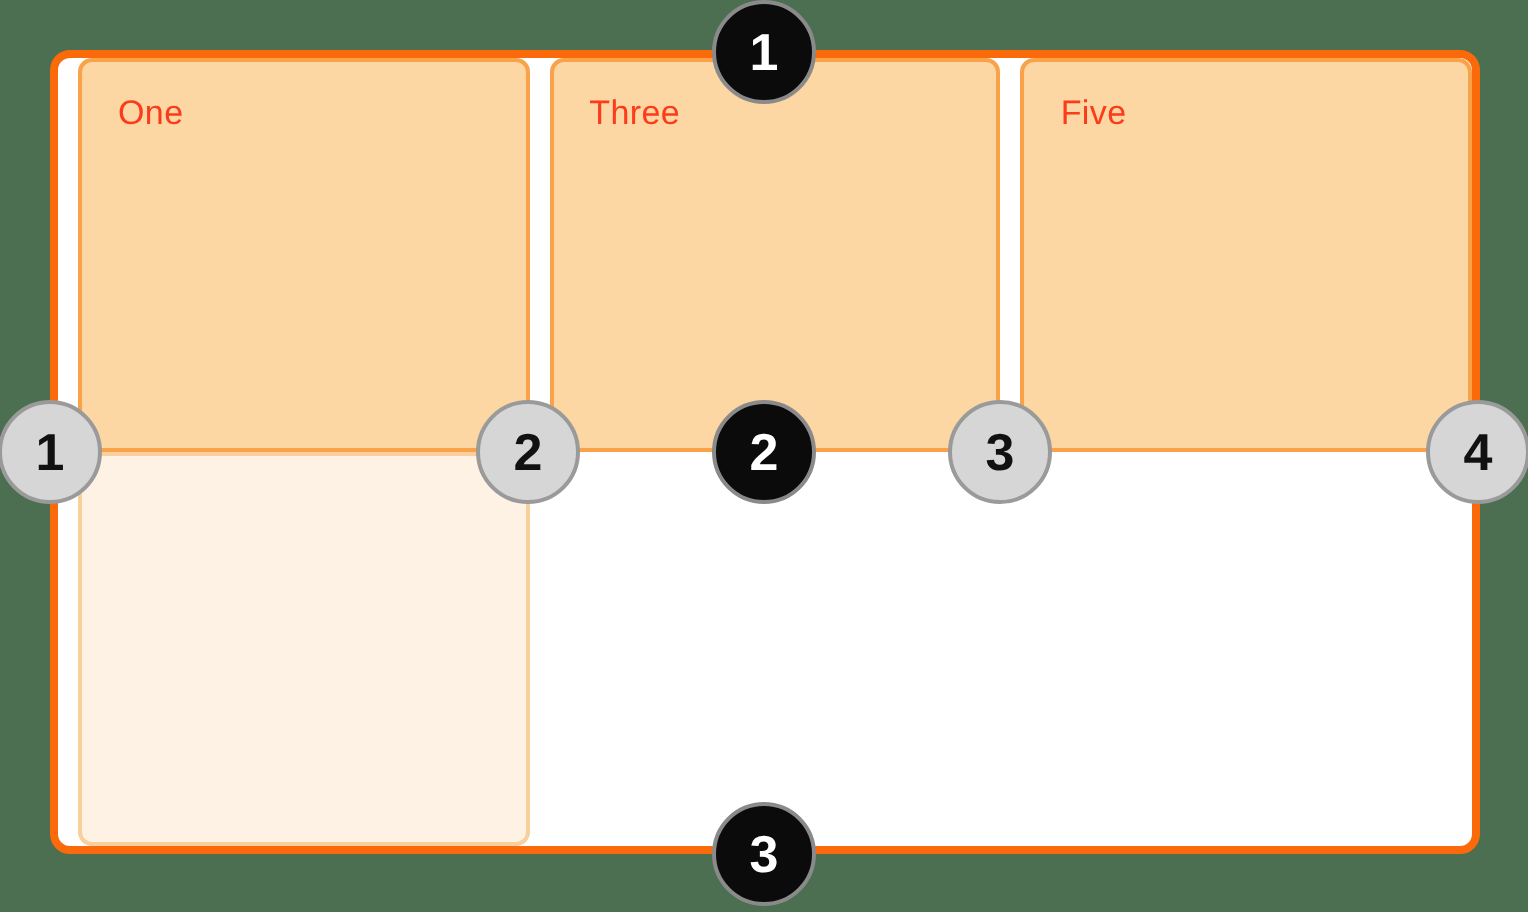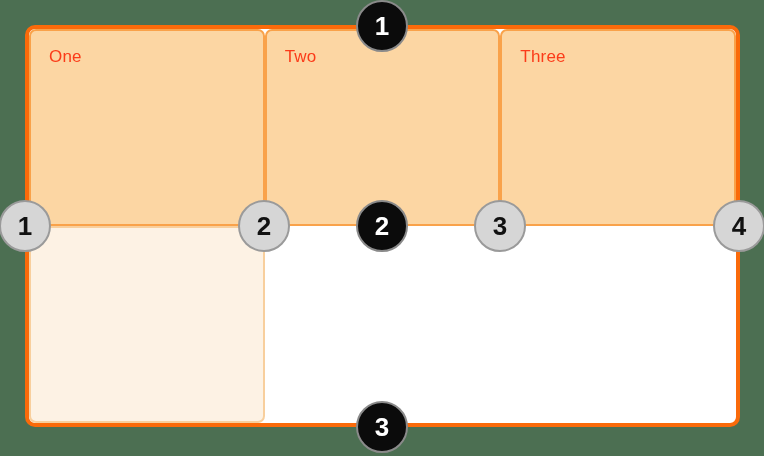--- a/index.html
+++ b/index.html
@@ -28,20 +28,21 @@
     display: grid;
     grid-template-columns: 1fr 1fr 1fr;
     grid-template-rows: 1fr 1fr;
   }
   .cell {
     box-sizing: border-box;
     background: #fcd6a3;
     border: 2px solid #f9a24a;
     border-radius: 7px;
     padding: 16px 18px;
+    margin-left: 10px;
   }
   .cell.empty {
     background: #fdf2e4;
     border: 2px solid #f8cf9d;
   }
   .cell-label {
     color: #fb3b19;
     font-size: 17px;
     font-weight: 500;
     letter-spacing: 0.2px;
@@ -82,24 +83,24 @@
 </head>
 <body>
 
 <div class="stage">
 
   <div class="frame">
     <div class="cell">
       <span class="cell-label">One</span>
     </div>
     <div class="cell">
-      <span class="cell-label">Two</span>
+      <span class="cell-label">Three</span>
     </div>
     <div class="cell">
-      <span class="cell-label">Three</span>
+      <span class="cell-label">Five</span>
     </div>
     <div class="cell empty">
       <span class="cell-label"></span>
     </div>
   </div>
 
   <div class="marker row m-row-1">
     <span>1</span>
   </div>
   <div class="marker row m-row-2">

